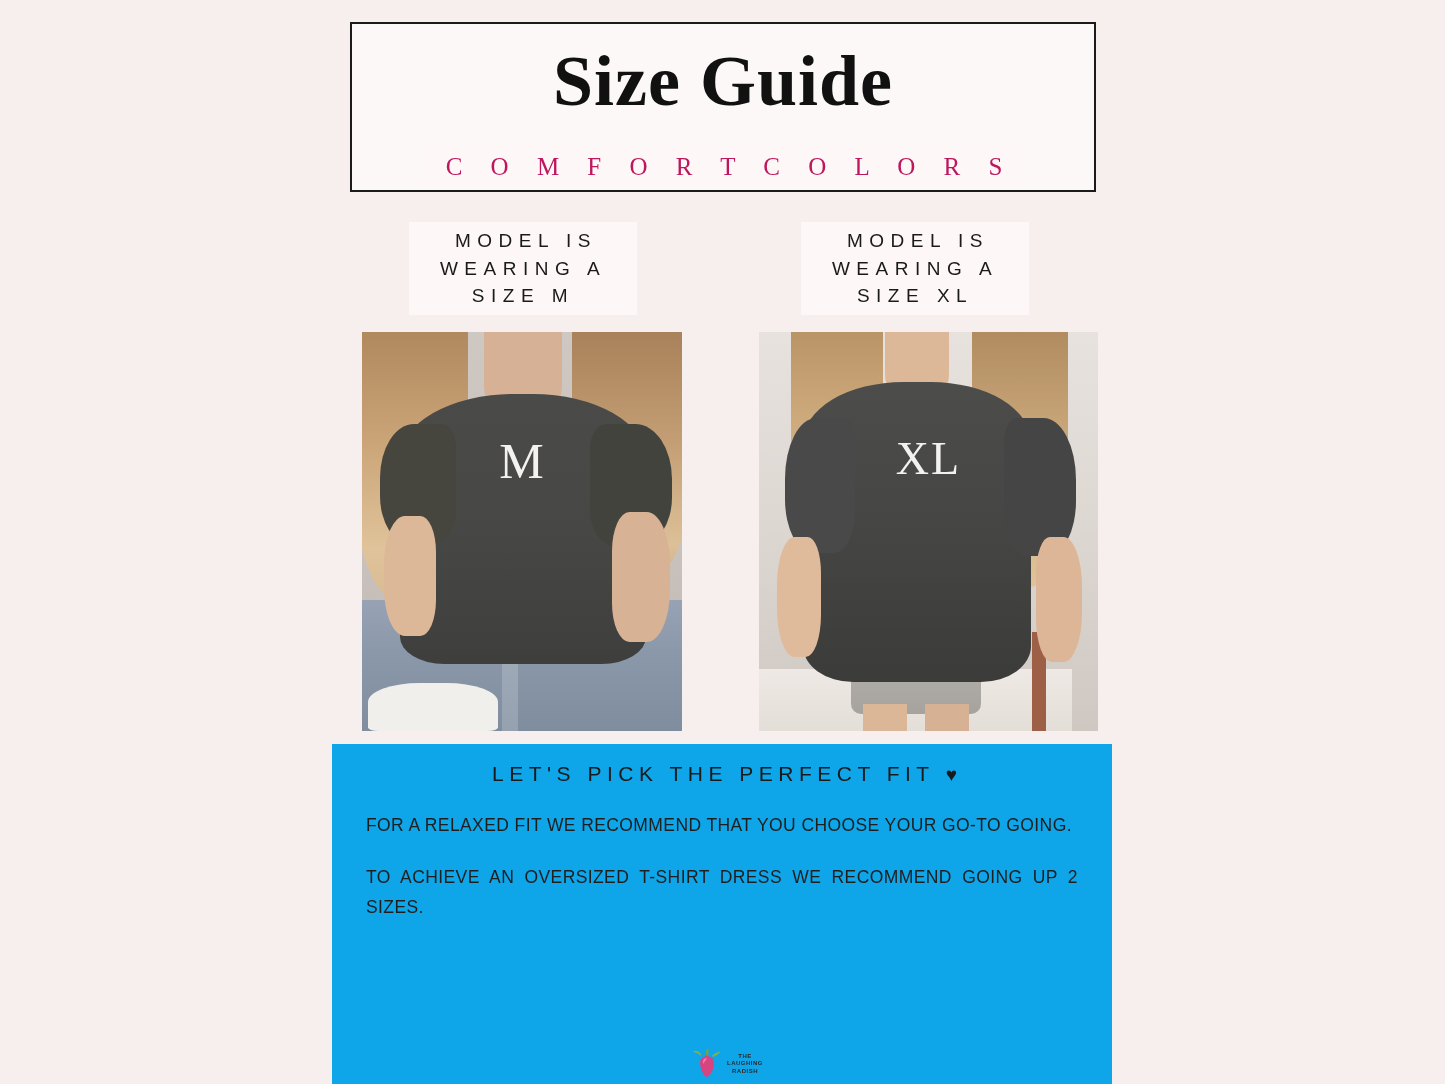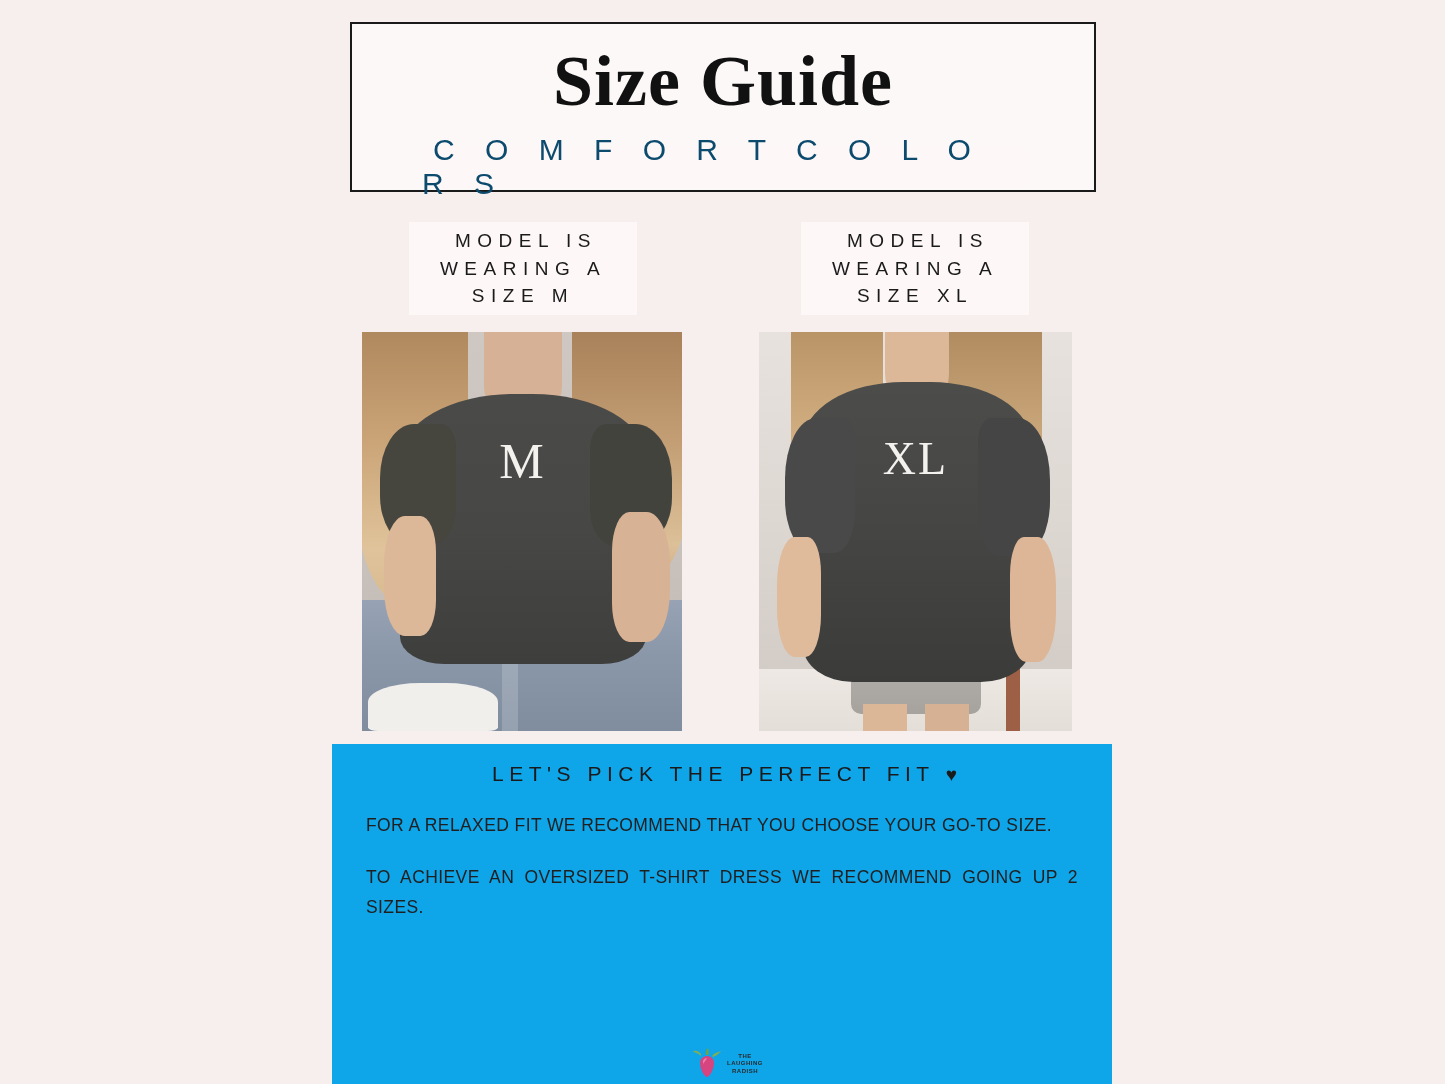--- a/index.html
+++ b/index.html
@@ -49,24 +49,24 @@
     left: 70px;
     top: 122px;
     width: 604px;
     height: 42px;
     background: #fdf7f7;
     display: flex;
     align-items: center;
     justify-content: center;
   }
   .header-sub {
-    font-family: Liberation Sans, sans-serif;
-    font-size: 30px;
+    font-family: Liberation Serif, serif;
+    font-size: 25px;
     letter-spacing: 11px;
-    color: #0c4a6e;
+    color: #be185d;
     text-indent: 11px;
   }
 
   
   .label-box {
     position: absolute;
     background: #fdf7f7;
     display: flex;
     align-items: center;
     justify-content: center;
@@ -84,21 +84,21 @@
   .label-left { left: 409px; top: 222px; width: 228px; height: 93px; }
   .label-right { left: 801px; top: 222px; width: 228px; height: 93px; }
 
   
   .photo {
     position: absolute;
     overflow: hidden;
     background: #cfc7c3;
   }
   .photo-left { left: 362px; top: 332px; width: 320px; height: 399px; }
-  .photo-right { left: 759px; top: 332px; width: 313px; height: 399px; }
+  .photo-right { left: 759px; top: 332px; width: 339px; height: 399px; }
 
   
   .pl-bg {
     position: absolute; inset: 0;
     background: linear-gradient(180deg, #cfc8c2 0%, #c9c2bc 55%, #bdb6b1 100%);
   }
   .pl-hair-l {
     position: absolute; left: -6px; top: 0; width: 112px; height: 270px;
     background: linear-gradient(180deg,#b08a5e 0%, #caa477 40%, #e0c39a 80%, #d9bb92 100%);
     border-radius: 0 0 60% 40%;
@@ -345,21 +345,21 @@
     <div class="pr-arm-r"></div>
     <div class="pr-letter">XL</div>
   </div>
 
   <div class="bottom-panel">
     <div class="fit-heading">
       <span>LET'S PICK THE PERFECT FIT</span>
       <span class="heart">♥</span>
     </div>
     <div class="body-text">
-      <p>FOR A RELAXED FIT WE RECOMMEND THAT YOU CHOOSE YOUR GO-TO SIZE.</p>
+      <p>FOR A RELAXED FIT WE RECOMMEND THAT YOU CHOOSE YOUR GO-TO GOING.</p>
       <p class="last">TO ACHIEVE AN OVERSIZED T-SHIRT DRESS WE RECOMMEND GOING UP 2 SIZES.</p>
     </div>
   </div>
 
   <div class="logo">
     <div class="logo-mark">
       <svg width="34" height="34" viewBox="0 0 34 34" aria-hidden="true">
         <path d="M11 9 C7 5, 4 6, 3 4 C6 3, 9 4, 11 7 Z" fill="#7fae54"></path>
         <path d="M16 8 C15 4, 17 2, 18 1 C19 3, 19 6, 18 8 Z" fill="#6fa348"></path>
         <path d="M22 9 C25 5, 29 5, 31 4 C29 7, 26 9, 23 10 Z" fill="#7fae54"></path>

